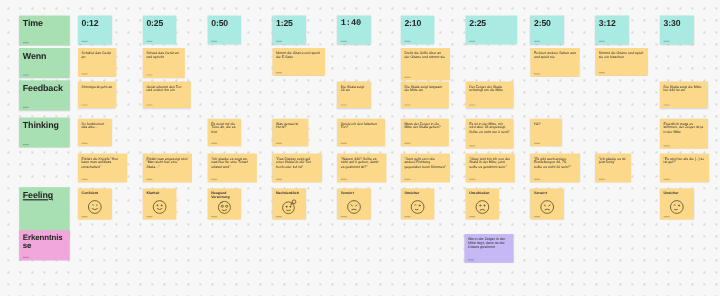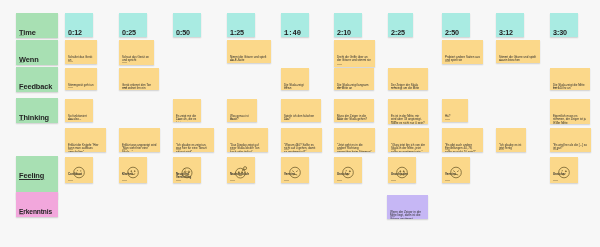--- a/index.html
+++ b/index.html
@@ -20,21 +20,21 @@
     background-color: #f7f7f7;
     background-image: radial-gradient(circle, #d7d7d7 0.6px, transparent 0.7px);
     background-size: 10px 10px;
     background-position: 2px 2px;
     overflow: hidden;
   }
   .note {
     position: absolute;
     box-sizing: border-box;
     overflow: hidden;
-    padding: 16px 3px 2px 3px;
+    padding: 3px 3px 2px 3px;
     line-height: 1.12;
     word-wrap: break-word;
     color: #2b2b2b;
     box-shadow: 0 0.5px 1.2px rgba(0,0,0,0.16);
   }
   .note .txt {
     display: block;
     font-size: 2.9px;
     letter-spacing: 0.02px;
     white-space: pre-wrap;
@@ -144,21 +144,21 @@
     <span class="handle"></span>
   </div>
   <div class="note time-note" style="left:281px; top:13px; width:28px; height:24px;font-family:Liberation Mono, monospace;">
     <span class="txt">1:40</span>
     <span class="handle"></span>
   </div>
   <div class="note time-note" style="left:334px; top:13px; width:28px; height:24px;">
     <span class="txt">2:10</span>
     <span class="handle"></span>
   </div>
-  <div class="note time-note" style="left:388px; top:13px; width:25px; height:24px;">
+  <div class="note time-note" style="left:388px; top:13px; width:43px; height:24px;">
     <span class="txt">2:25</span>
     <span class="handle"></span>
   </div>
   <div class="note time-note" style="left:442px; top:13px; width:28px; height:24px;">
     <span class="txt">2:50</span>
     <span class="handle"></span>
   </div>
   <div class="note time-note" style="left:496px; top:13px; width:28px; height:24px;">
     <span class="txt">3:12</span>
     <span class="handle"></span>

